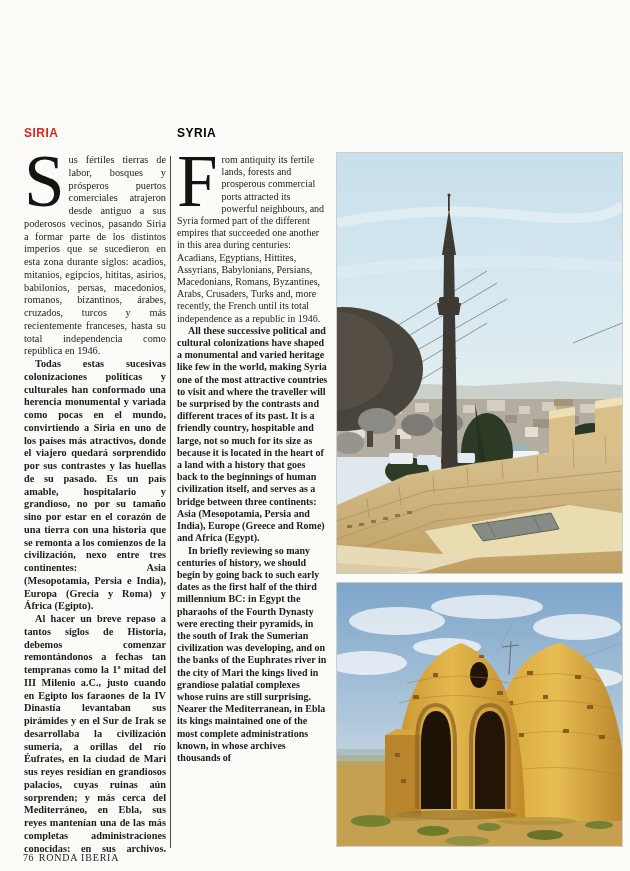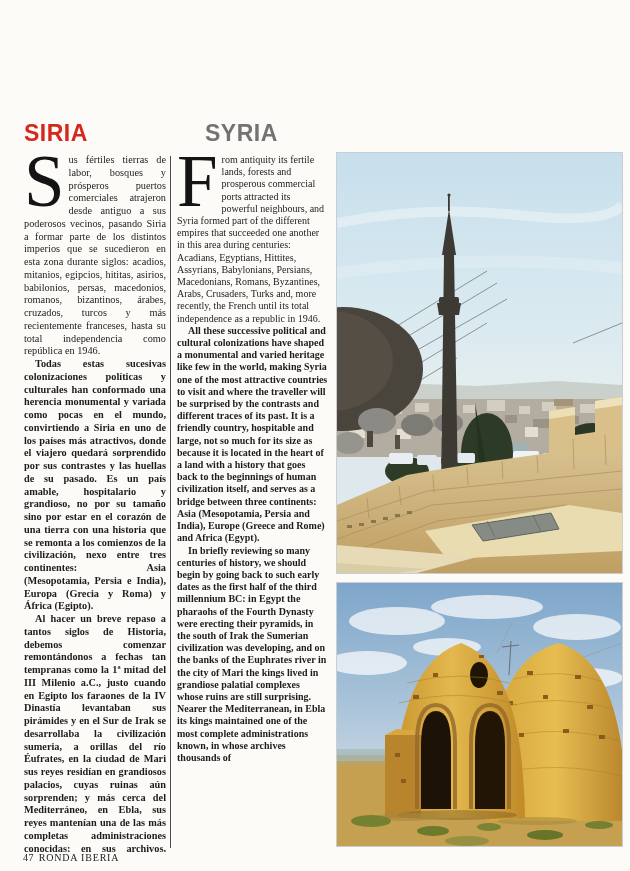--- a/index.html
+++ b/index.html
@@ -8,21 +8,21 @@
     background:#fcfbf7;overflow:hidden;
     font-family:"Liberation Serif", serif;color:#1c1c1c;
   }
   .columns{position:absolute;left:24px;top:124px;width:304px;height:728px;overflow:hidden;display:flex;}
   .col{overflow:hidden;}
   .col-es{width:142px;}
   .col-en{width:151px;margin-left:11px;}
   .col h2{
     margin:0 0 12px 0;
     font-family:"Liberation Sans", sans-serif;
-    font-weight:bold;font-size:23px;letter-spacing:.5px;line-height:18px;
+    font-weight:bold;font-size:12px;letter-spacing:.5px;line-height:18px;
   }
   .col-es h2{color:#d6271c;}
   .col-en h2{color:#a9c8e6;}
   .col-es p{font-size:10.3px;line-height:12.75px;text-align:justify;margin:0;hyphens:auto;}
   .col-en p{font-size:10px;line-height:12.2px;text-align:left;margin:0;}
   .indent{text-indent:11px;font-weight:bold;}
   .dropcap{
     float:left;
     font-size:73px;line-height:52px;
     padding:2px 4px 0 0;
@@ -45,21 +45,21 @@
 <div class="page">
 
   <div class="columns">
     <div class="col col-es" lang="es">
       <h2 style="color: rgb(214, 39, 28);">SIRIA</h2>
       <p><span class="dropcap">S</span><span>us fértiles tierras de labor, bosques y prósperos puertos comerciales atrajeron desde antiguo a sus poderosos vecinos, pasando Siria a formar parte de los distintos imperios que se sucedieron en esta zona durante siglos: acadios, mitanios, egipcios, hititas, asirios, babilonios, persas, macedonios, romanos, bizantinos, árabes, cruzados, turcos y más recientemente franceses, hasta su total independencia como república en 1946.</span></p>
       <p class="indent">Todas estas sucesivas colonizaciones políticas y culturales han conformado una herencia monumental y variada como pocas en el mundo, convirtiendo a Siria en uno de los países más atractivos, donde el viajero quedará sorprendido por sus contrastes y las huellas de su pasado. Es un país amable, hospitalario y grandioso, no por su tamaño sino por estar en el corazón de una tierra con una historia que se remonta a los comienzos de la civilización, nexo entre tres continentes: Asia (Mesopotamia, Persia e India), Europa (Grecia y Roma) y África (Egipto).</p>
       <p class="indent">Al hacer un breve repaso a tantos siglos de Historia, debemos comenzar remontándonos a fechas tan tempranas como la 1ª mitad del III Milenio a.C., justo cuando en Egipto los faraones de la IV Dinastía levantaban sus pirámides y en el Sur de Irak se desarrollaba la civilización sumeria, a orillas del río Éufrates, en la ciudad de Mari sus reyes residían en grandiosos palacios, cuyas ruinas aún sorprenden; y más cerca del Mediterráneo, en Ebla, sus reyes mantenían una de las más completas administraciones conocidas; en sus archivos, miles de tablillas de escritura cuneiforme fueron halladas junto a los estantes donde se co-</p>
     </div>
     <div class="col col-en" lang="en">
-      <h2 style="color: #737373; margin-left: 28px;">SYRIA</h2>
+      <h2 style="color: #000000;">SYRIA</h2>
       <p><span class="dropcap">F</span><span>rom antiquity its fertile lands, forests and prosperous commercial ports attracted its powerful neighbours, and Syria formed part of the different empires that succeeded one another in this area during centuries: Acadians, Egyptians, Hittites, Assyrians, Babylonians, Persians, Macedonians, Romans, Byzantines, Arabs, Crusaders, Turks and, more recently, the French until its total independence as a republic in 1946.</span></p>
       <p class="indent">All these successive political and cultural colonizations have shaped a monumental and varied heritage like few in the world, making Syria one of the most attractive countries to visit and where the traveller will be surprised by the contrasts and different traces of its past. It is a friendly country, hospitable and large, not so much for its size as because it is located in the heart of a land with a history that goes back to the beginnings of human civilization itself, and serves as a bridge between three continents: Asia (Mesopotamia, Persia and India), Europe (Greece and Rome) and Africa (Egypt).</p>
       <p class="indent">In briefly reviewing so many centuries of history, we should begin by going back to such early dates as the first half of the third millennium BC: in Egypt the pharaohs of the Fourth Dynasty were erecting their pyramids, in the south of Irak the Sumerian civilization was developing, and on the banks of the Euphrates river in the city of Mari the kings lived in grandiose palatial complexes whose ruins are still surprising. Nearer the Mediterranean, in Ebla its kings maintained one of the most complete administrations known, in whose archives thousands of</p>
     </div>
   </div>
 
   <div class="divider"></div>
 
   <figure class="photo photo-top" style="margin:0">
     <svg viewBox="0 0 285 420" preserveAspectRatio="none">
@@ -291,16 +291,16 @@
         <ellipse cx="96" cy="248" rx="16" ry="5" fill="#6d7a2c"></ellipse>
         <ellipse cx="152" cy="244" rx="12" ry="4" fill="#7a8434"></ellipse>
         <ellipse cx="208" cy="252" rx="18" ry="5" fill="#68742a"></ellipse>
         <ellipse cx="262" cy="242" rx="14" ry="4" fill="#758030"></ellipse>
         <ellipse cx="130" cy="258" rx="22" ry="5" fill="#8a8c3e" opacity=".8"></ellipse>
       </g>
     </svg>
   </figure>
 
   <div class="footer">
-    <span>47</span><span class="mag">RONDA IBERIA</span>
+    <span>76</span><span class="mag">RONDA IBERIA</span>
   </div>
 
 </div>
 
 </body></html>

